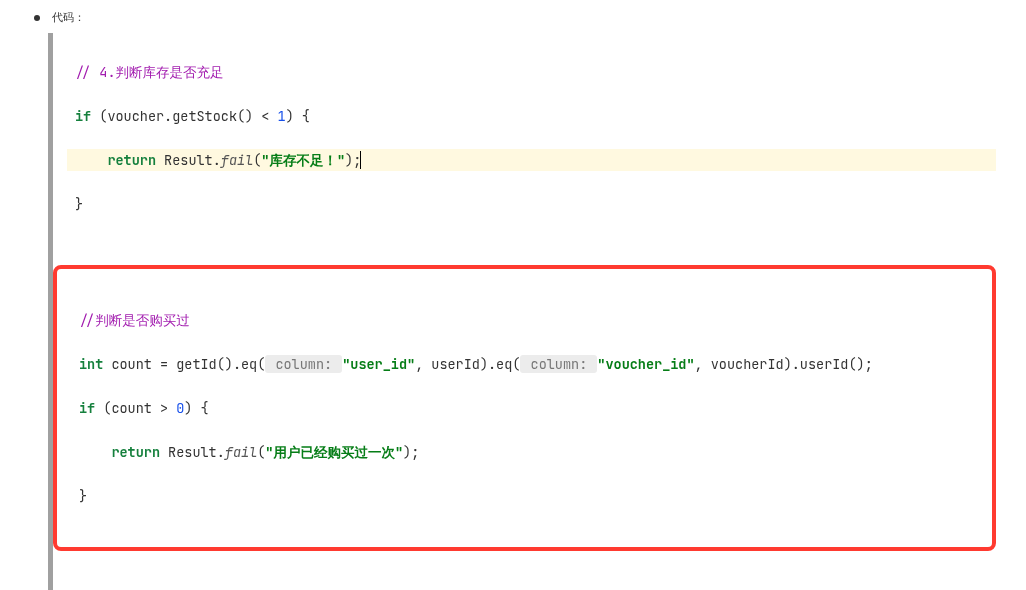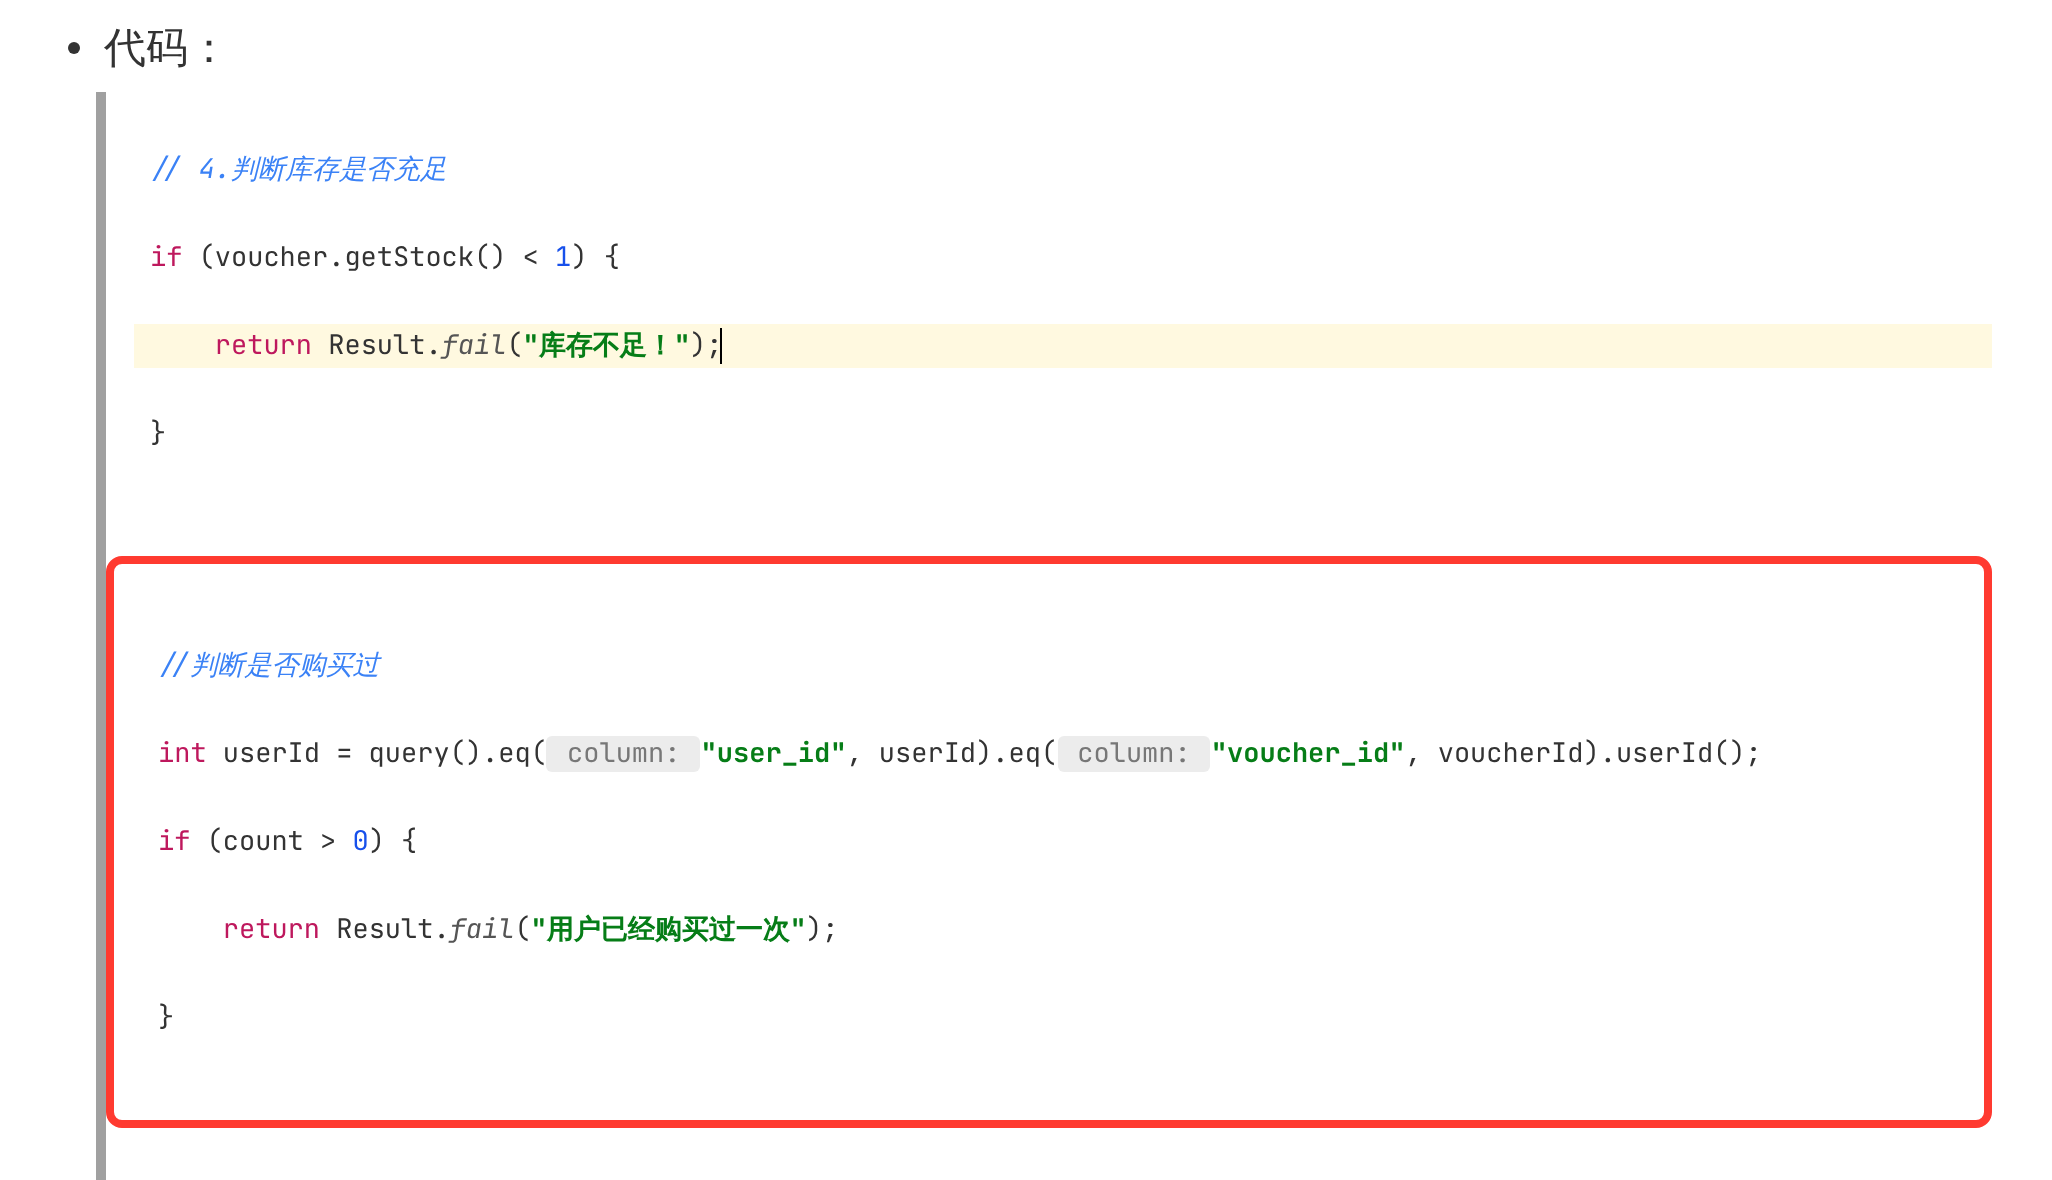--- a/index.html
+++ b/index.html
@@ -17,40 +17,40 @@
     align-items: center;
     margin: 0 0 8px 4px;
   }
   .bullet-dot {
     width: 6px;
     height: 6px;
     background: #333;
     border-radius: 50%;
     margin-right: 12px;
   }
-  .bullet-text { font-size: 21px; }
+  .bullet-text { font-size: 11px; }
 
   .code-block {
     font-family: "JetBrains Mono", Consolas, monospace;
     font-size: 13.5px;
     line-height: 22px;
     white-space: pre;
     color: #333;
     position: relative;
     margin: 0 0 10px 18px;
     padding: 6px 0 6px 14px;
     border-left: 5px solid #a0a0a0;
     background: #ffffff;
   }
   .code-line { padding: 0 8px; }
   .hl { background: #fff9e0; }
-  .kw { color: #be185d; font-weight: normal; }
+  .kw { color: #15803d; font-weight: bold; }
   .mtd-it { color: #555; font-style: italic; margin-top: 17px; }
   .str { color: #067d17; font-weight: bold; }
-  .cmt { color: #3b82f6; font-style: italic; }
+  .cmt { color: #a21caf; }
   .num { color: #1750eb; }
   .hint { background: #ececec; color: #777; font-style: normal; border-radius: 3px; padding: 0 2px; }
   .cursor { border-left: 1px solid #000; margin-left: -1px; }
 
   .red-box {
     border: 4px solid #ff3a30;
     border-radius: 8px;
     margin: 6px 0 12px -14px;
     padding: 18px 10px 18px 14px;
   }
@@ -65,21 +65,21 @@
 </div>
 
 <div class="code-block">
 <div class="code-line"><span class="cmt">// 4.判断库存是否充足</span></div>
 <div class="code-line"><span class="kw">if</span><span> (voucher.getStock() &lt; </span><span class="num">1</span><span>) {</span></div>
 <div class="code-line hl">    <span class="kw">return</span><span> Result.</span><span class="mtd-it">fail</span><span>(</span><span class="str">"库存不足！"</span><span>);</span><span class="cursor"></span></div>
 <div class="code-line"><span>}</span></div>
 
 <div class="red-box">
 <div class="code-line"><span class="cmt">//判断是否购买过</span></div>
-<div class="code-line"><span class="kw">int</span><span> userId = query().eq(</span><span class="hint"> column: </span><span class="str">"user_id"</span><span>, userId).eq(</span><span class="hint"> column: </span><span class="str">"voucher_id"</span><span>, voucherId).userId();</span></div>
+<div class="code-line"><span class="kw">int</span><span> count = getId().eq(</span><span class="hint"> column: </span><span class="str">"user_id"</span><span>, userId).eq(</span><span class="hint"> column: </span><span class="str">"voucher_id"</span><span>, voucherId).userId();</span></div>
 <div class="code-line"><span class="kw">if</span><span> (count &gt; </span><span class="num">0</span><span>) {</span></div>
 <div class="code-line">    <span class="kw">return</span><span> Result.</span><span class="mtd-it">fail</span><span>(</span><span class="str">"用户已经购买过一次"</span><span>);</span></div>
 <div class="code-line"><span>}</span></div>
 </div>
 
 
 
 
 </div>
 

